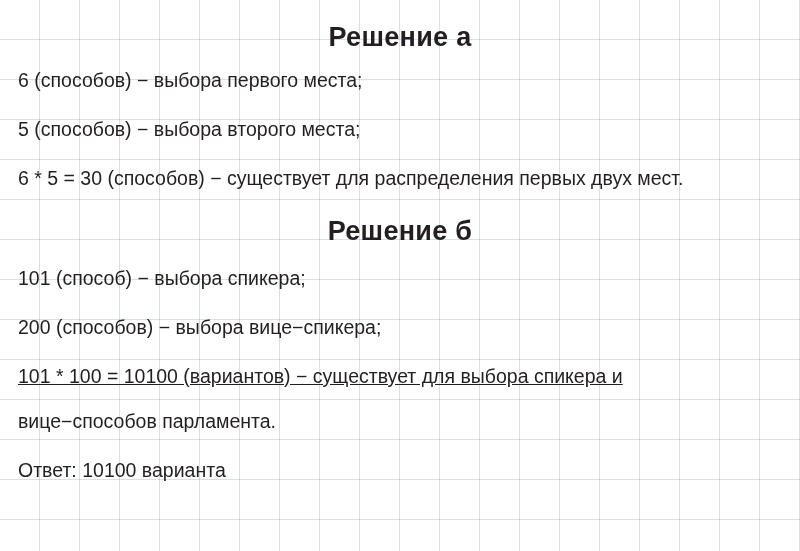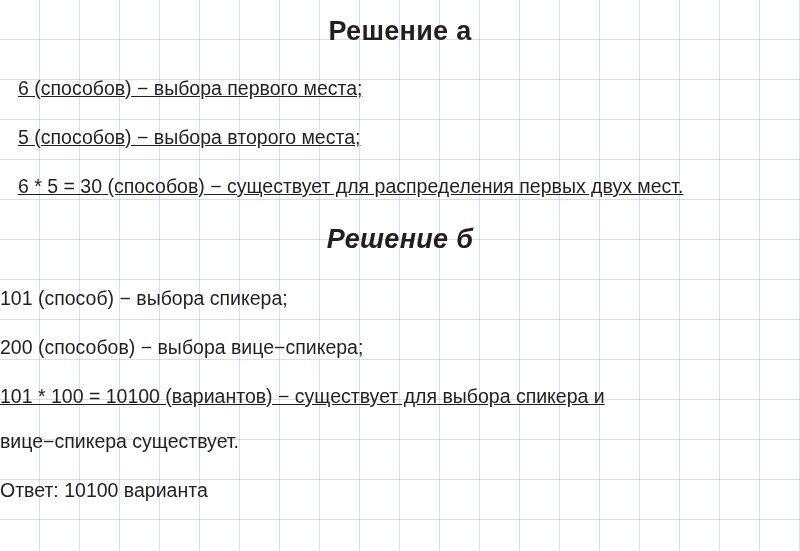--- a/index.html
+++ b/index.html
@@ -37,25 +37,25 @@
     font-size: 27px;
     font-weight: bold;
     color: #231f20;
     letter-spacing: 0.3px;
   }
   .line {
     font-size: 19.5px;
     color: #231f20;
     white-space: pre;
   }
-  #title-a { margin-top: 16px; }
-  .block-a { margin-top: 30px; padding-left: 18px; text-decoration: underline; }
+  #title-a { margin-top: 22px; }
+  .block-a { margin-top: 16px; padding-left: 18px; }
   .block-a .line { margin-bottom: 26px; }
-  #title-b { margin-top: 24px; font-style: italic; }
-  .block-b { margin-top: 32px; padding-left: 0; }
+  #title-b { margin-top: 24px; }
+  .block-b { margin-top: 20px; padding-left: 18px; }
   .block-b .line { margin-bottom: 26px; }
   .line.tight { margin-bottom: 22px; text-decoration: underline; }
 </style>
 </head>
 <body>
 
 <div id="grid-bg"></div>
 
 <div id="content">
 
@@ -66,17 +66,17 @@
     <div class="line">5 (способов) − выбора второго места;</div>
     <div class="line">6 * 5 = 30 (способов) − существует для распределения первых двух мест.</div>
   </div>
 
   <div class="section-title" id="title-b">Решение б</div>
 
   <div class="block-b">
     <div class="line">101 (способ) − выбора спикера;</div>
     <div class="line">200 (способов) − выбора вице−спикера;</div>
     <div class="line tight">101 * 100 = 10100 (вариантов) − существует для выбора спикера и</div>
-    <div class="line">вице−спикера существует.</div>
+    <div class="line">вице−способов парламента.</div>
     <div class="line">Ответ: 10100 варианта</div>
   </div>
 
 </div>
 
 </body></html>

